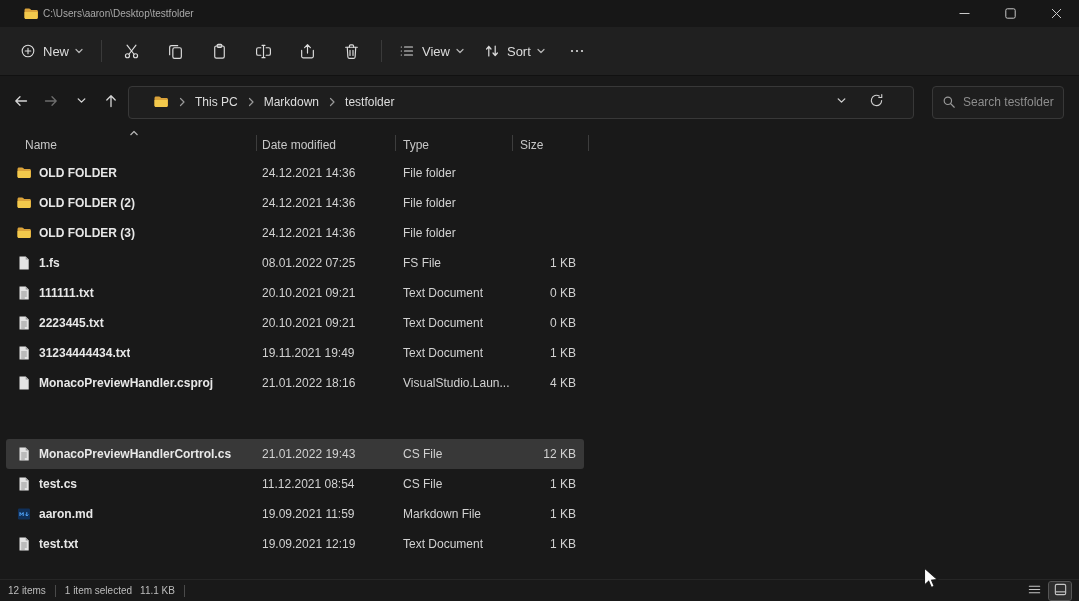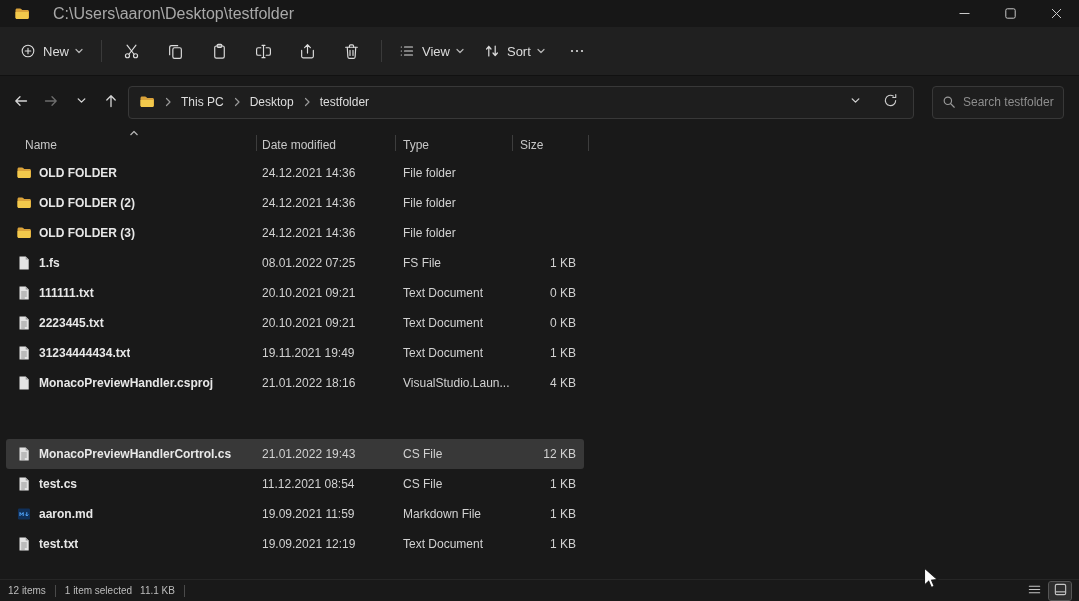--- a/index.html
+++ b/index.html
@@ -5,40 +5,40 @@
   * { margin:0; padding:0; box-sizing:border-box; }
   button { background:none; border:none; color:inherit; font:inherit; padding:0; cursor:default; }
   html,body { width:1079px; height:601px; }
   body {
     position:relative; overflow:hidden; background:#191919; color:#e4e4e4;
     font-family:"Liberation Sans", sans-serif; font-size:12px;
   }
 
   
   .titlebar { position:absolute; top:0; left:0; right:0; height:27px; background:#171717; display:flex; align-items:center; }
-  .title-left { display:flex; align-items:center; gap:23px; padding-left:14px; color:#a9a9a9; font-size:16px; }
+  .title-left { display:flex; align-items:center; gap:4px; padding-left:23px; color:#a9a9a9; font-size:10px; }
   .title-left svg { display:block; }
   .win-controls { margin-left:auto; display:flex; height:100%; }
   .win-btn { width:46px; height:100%; display:flex; align-items:center; justify-content:center; color:#c9c9c9; }
 
   
   .toolbar { position:absolute; top:27px; left:0; right:0; height:49px; background:#202020; border-bottom:1px solid #111;
              display:flex; align-items:center; padding:0 11px; gap:1px; }
   .cmd { height:36px; border-radius:4px; display:flex; align-items:center; gap:7px; padding:0 9px; color:#dcdcdc; font-size:13px; }
   .cmd .i { display:flex; }
   .cmd .chev { color:#b5b5b5; margin-left:-2px; }
   .icon-only { width:43px; justify-content:center; }
   .vsep { width:1px; height:22px; background:#3a3a3a; margin:0 7px; flex:0 0 auto; }
 
   
   .navbar { position:absolute; top:77px; left:0; right:0; height:50px; display:flex; align-items:center; padding-left:6px; }
   .nav-btn { width:30px; height:32px; display:flex; align-items:center; justify-content:center; color:#d6d6d6; }
   .nav-btn.dim { color:#6e6e6e; }
   .addressbar { width:786px; height:33px; margin-left:2px; background:#1e1e1e; border:1px solid #383838; border-radius:4px;
-                display:flex; align-items:center; padding:0 10px; gap:9px; }
+                display:flex; align-items:center; padding:0 24px; gap:9px; }
   .bc { color:#dedede; font-size:12px; white-space:nowrap; }
   .bc-sep { display:flex; color:#9a9a9a; }
   .ab-spacer { flex:1; }
   .ab-btn { display:flex; color:#cfcfcf; width:26px; justify-content:center; align-items:center; height:100%; }
   .searchbox { width:132px; height:33px; margin-left:18px; background:#1e1e1e; border:1px solid #383838; border-radius:4px;
                display:flex; align-items:center; padding:0 9px; gap:7px; color:#9a9a9a; }
   .searchbox input { background:transparent; border:none; outline:none; color:#cfcfcf; font:inherit; font-size:12px; width:100%; }
   .searchbox input::placeholder { color:#8d8d8d; }
 
   
@@ -265,21 +265,21 @@
         <svg width="8" height="10" viewBox="0 0 8 10">
           <path d="M2.5 1.5 6 5 2.5 8.5" fill="none" stroke="currentColor" stroke-width="1.2" stroke-linecap="round" stroke-linejoin="round"></path>
         </svg>
       </span>
     <span class="bc">This PC</span>
     <span class="bc-sep">
         <svg width="8" height="10" viewBox="0 0 8 10">
           <path d="M2.5 1.5 6 5 2.5 8.5" fill="none" stroke="currentColor" stroke-width="1.2" stroke-linecap="round" stroke-linejoin="round"></path>
         </svg>
       </span>
-    <span class="bc">Desktop</span>
+    <span class="bc">Markdown</span>
     <span class="bc-sep">
         <svg width="8" height="10" viewBox="0 0 8 10">
           <path d="M2.5 1.5 6 5 2.5 8.5" fill="none" stroke="currentColor" stroke-width="1.2" stroke-linecap="round" stroke-linejoin="round"></path>
         </svg>
       </span>
     <span class="bc">testfolder</span>
     <span class="ab-spacer"></span>
     <button class="ab-btn">
       <span><svg width="11" height="11" viewBox="0 0 10 10">
             <path d="M2 3.5 5 6.5 8 3.5" fill="none" stroke="currentColor" stroke-width="1.2" stroke-linecap="round" stroke-linejoin="round"></path>

